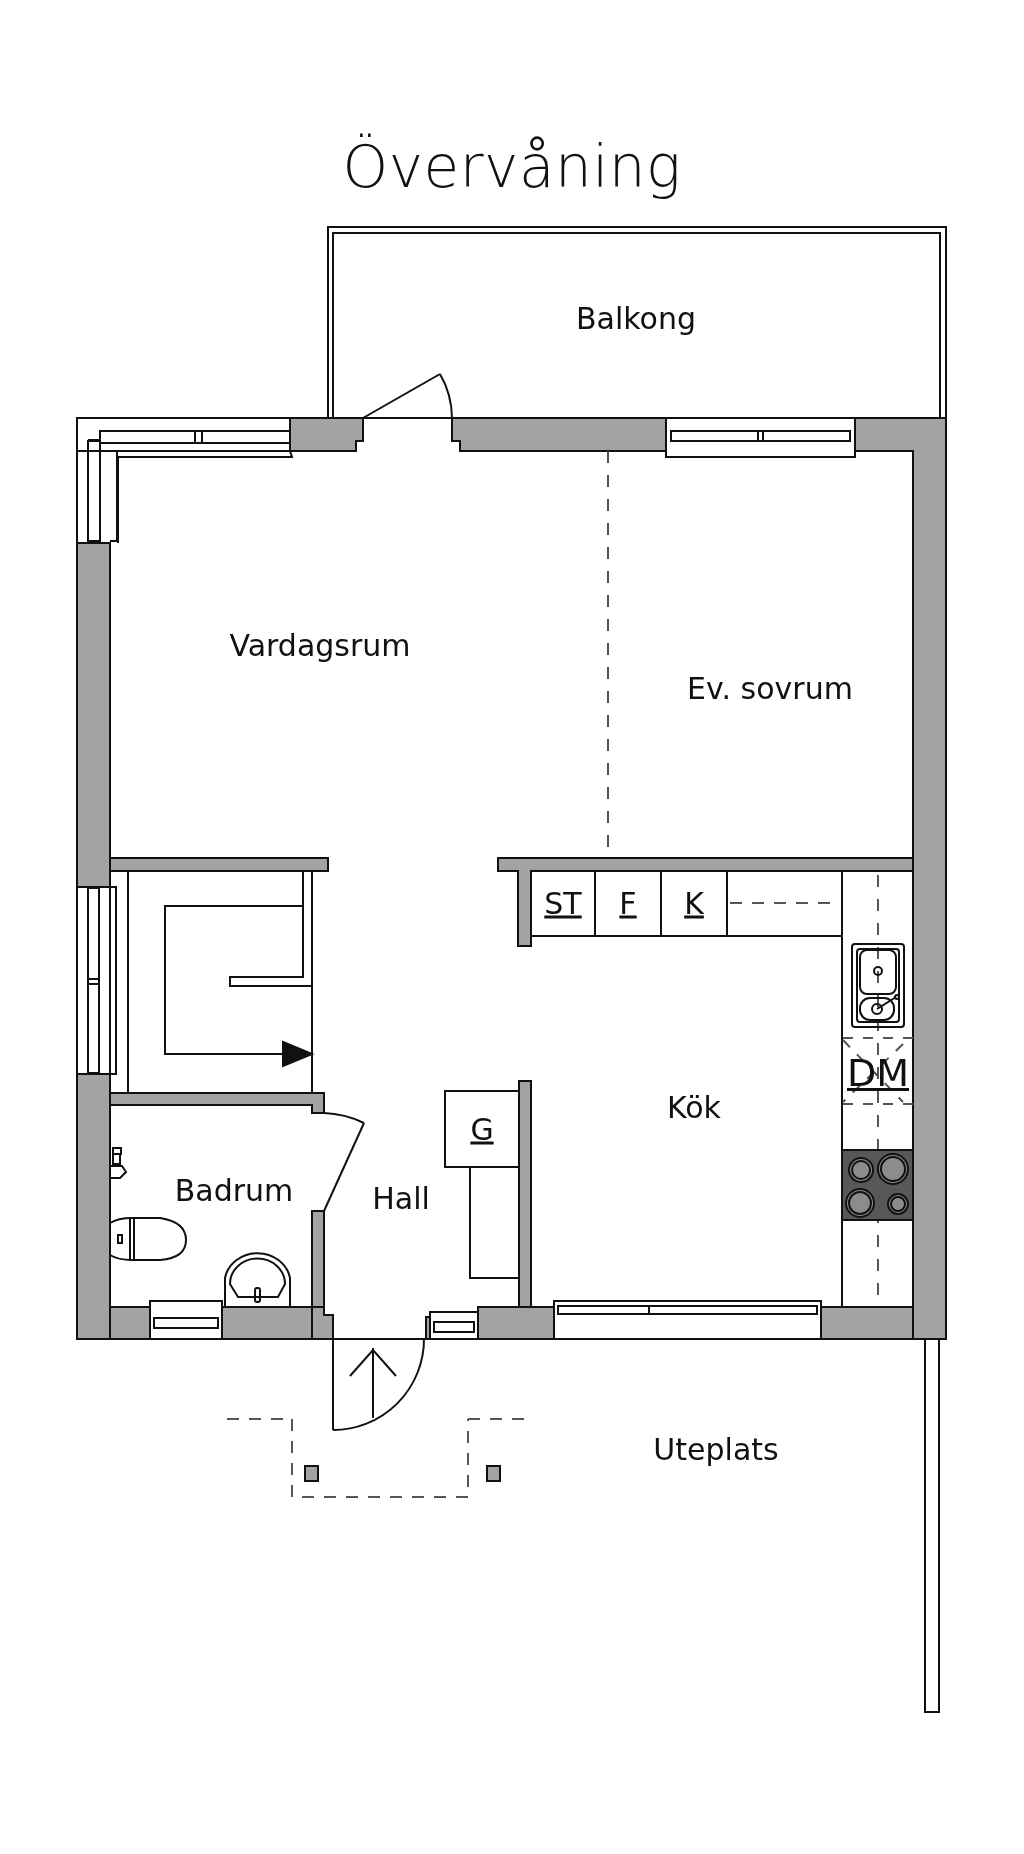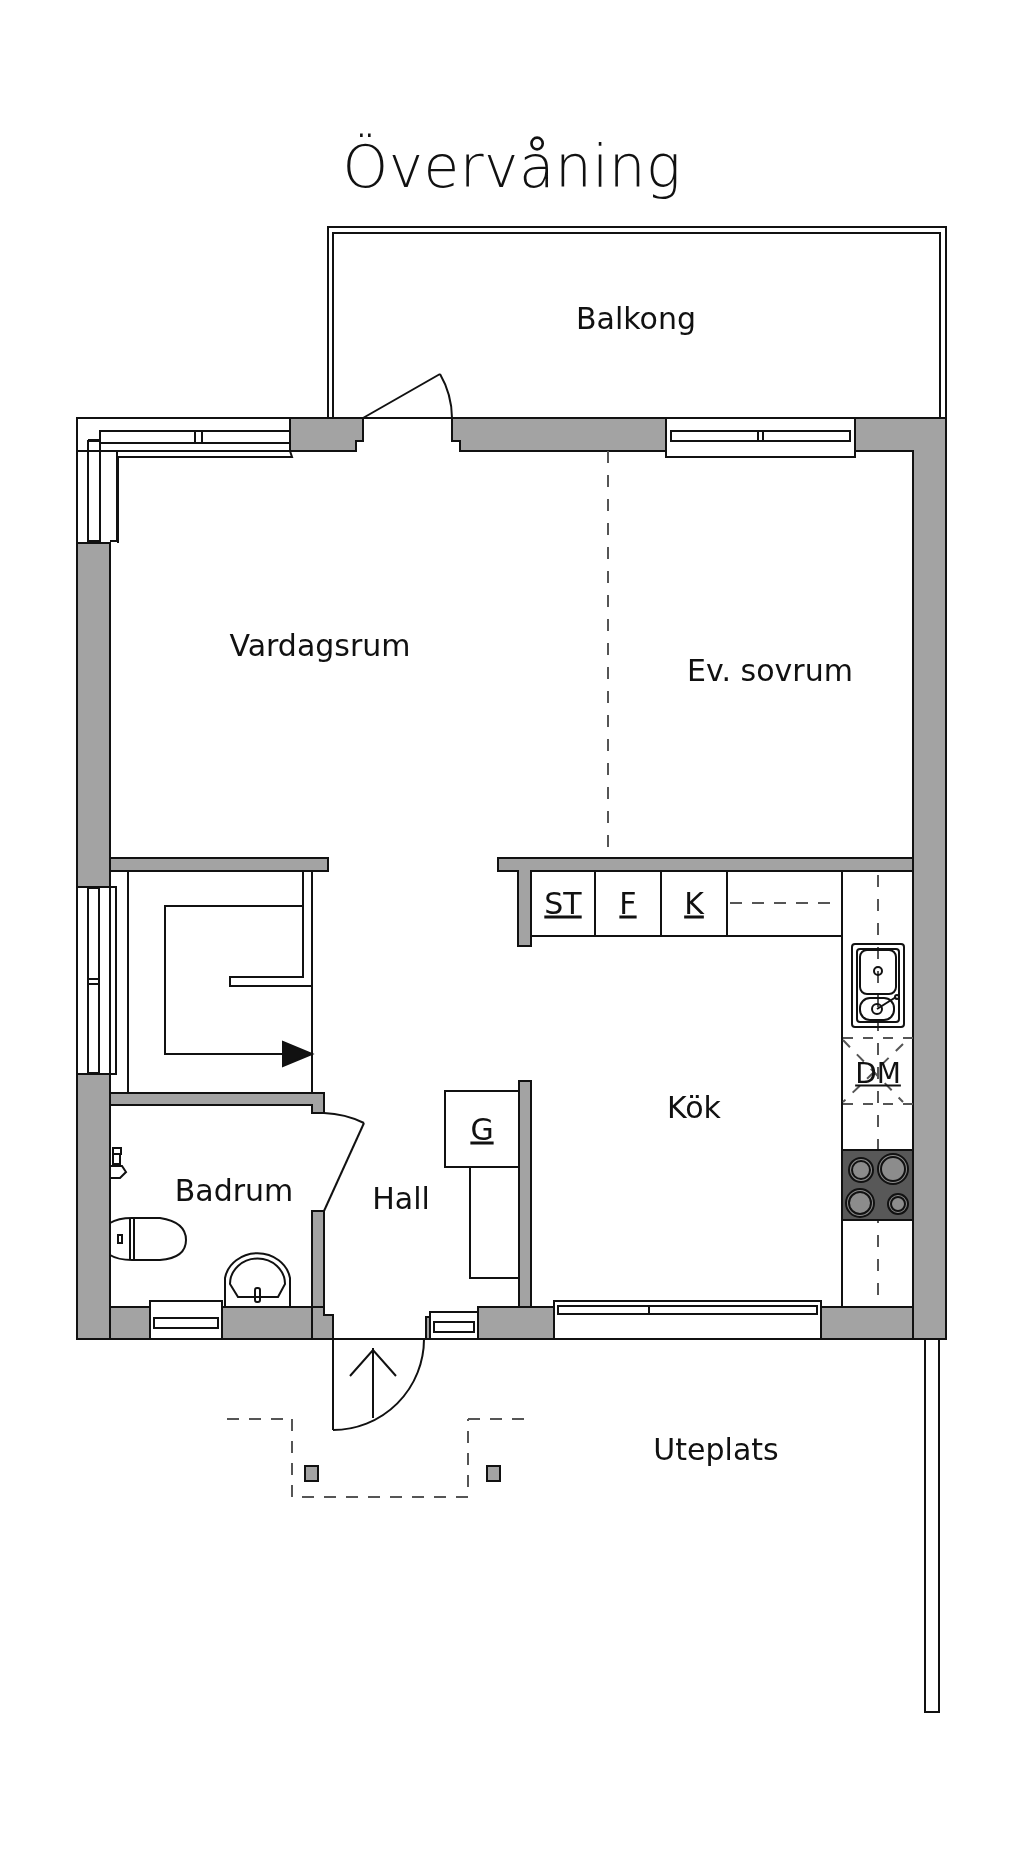--- a/index.html
+++ b/index.html
@@ -193,23 +193,23 @@
     </g>
     <rect x="305" y="1466" width="13" height="15" fill="#a3a3a3"></rect>
     <rect x="487" y="1466" width="13" height="15" fill="#a3a3a3"></rect>
 
     <rect x="925" y="1339" width="14" height="373"></rect>
   </g>
 </svg>
 
 <div class="lbl" style="left:636px; top:318px;">Balkong</div>
 <div class="lbl" style="left:320px; top:645px;">Vardagsrum</div>
-<div class="lbl" style="left:770px; top:670px;">Ev. sovrum</div>
+<div class="lbl" style="left:770px; top:688px;">Ev. sovrum</div>
 <div class="lbl" style="left:694px; top:1107px;">Kök</div>
 <div class="lbl" style="left:214px; top:1190px;margin-left:20px;">Badrum</div>
 <div class="lbl" style="left:401px; top:1198px;">Hall</div>
 <div class="lbl" style="left:688px; top:1449px;margin-left:28px;">Uteplats</div>
 
 <div class="appl" style="left:563px; top:903px;">ST</div>
 <div class="appl" style="left:628px; top:903px;">F</div>
 <div class="appl" style="left:694px; top:903px;">K</div>
-<div class="appl" style="left:878px; top:1073px; font-size:28px;">DM</div>
+<div class="appl" style="left:878px; top:1073px; font-size:38px;">DM</div>
 <div class="appl" style="left:482px; top:1129px;">G</div>
 
 </body></html>

